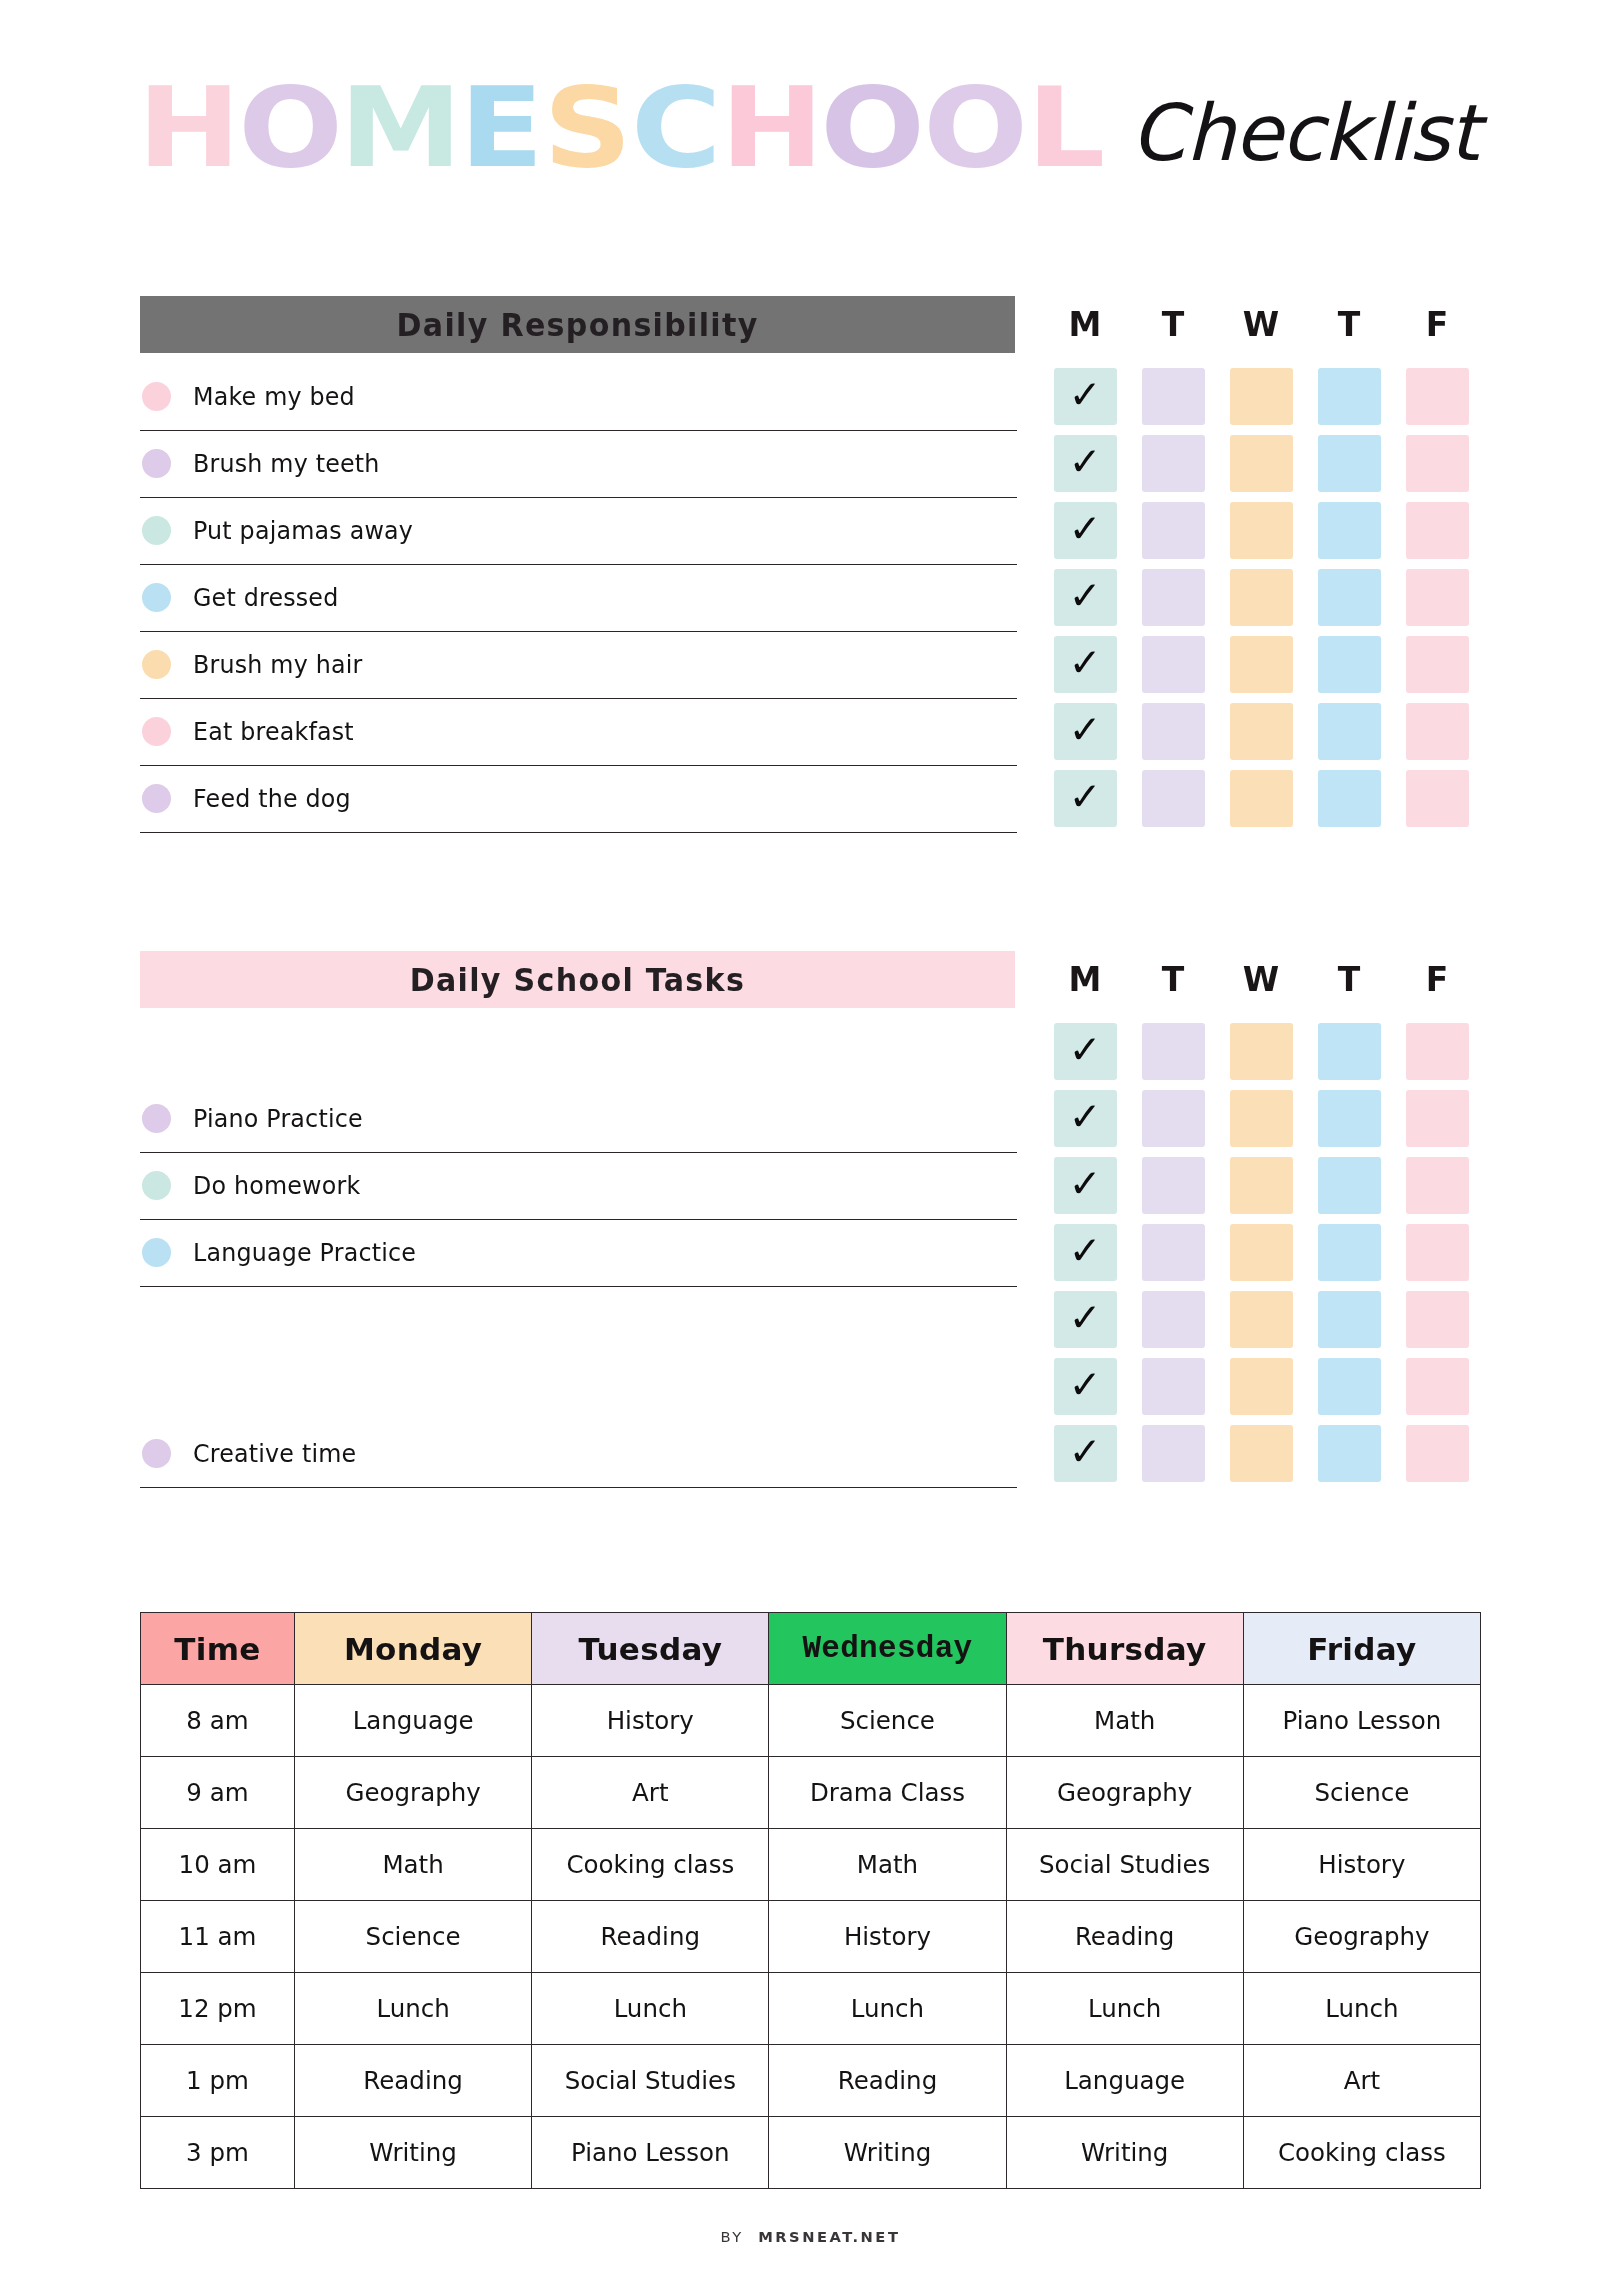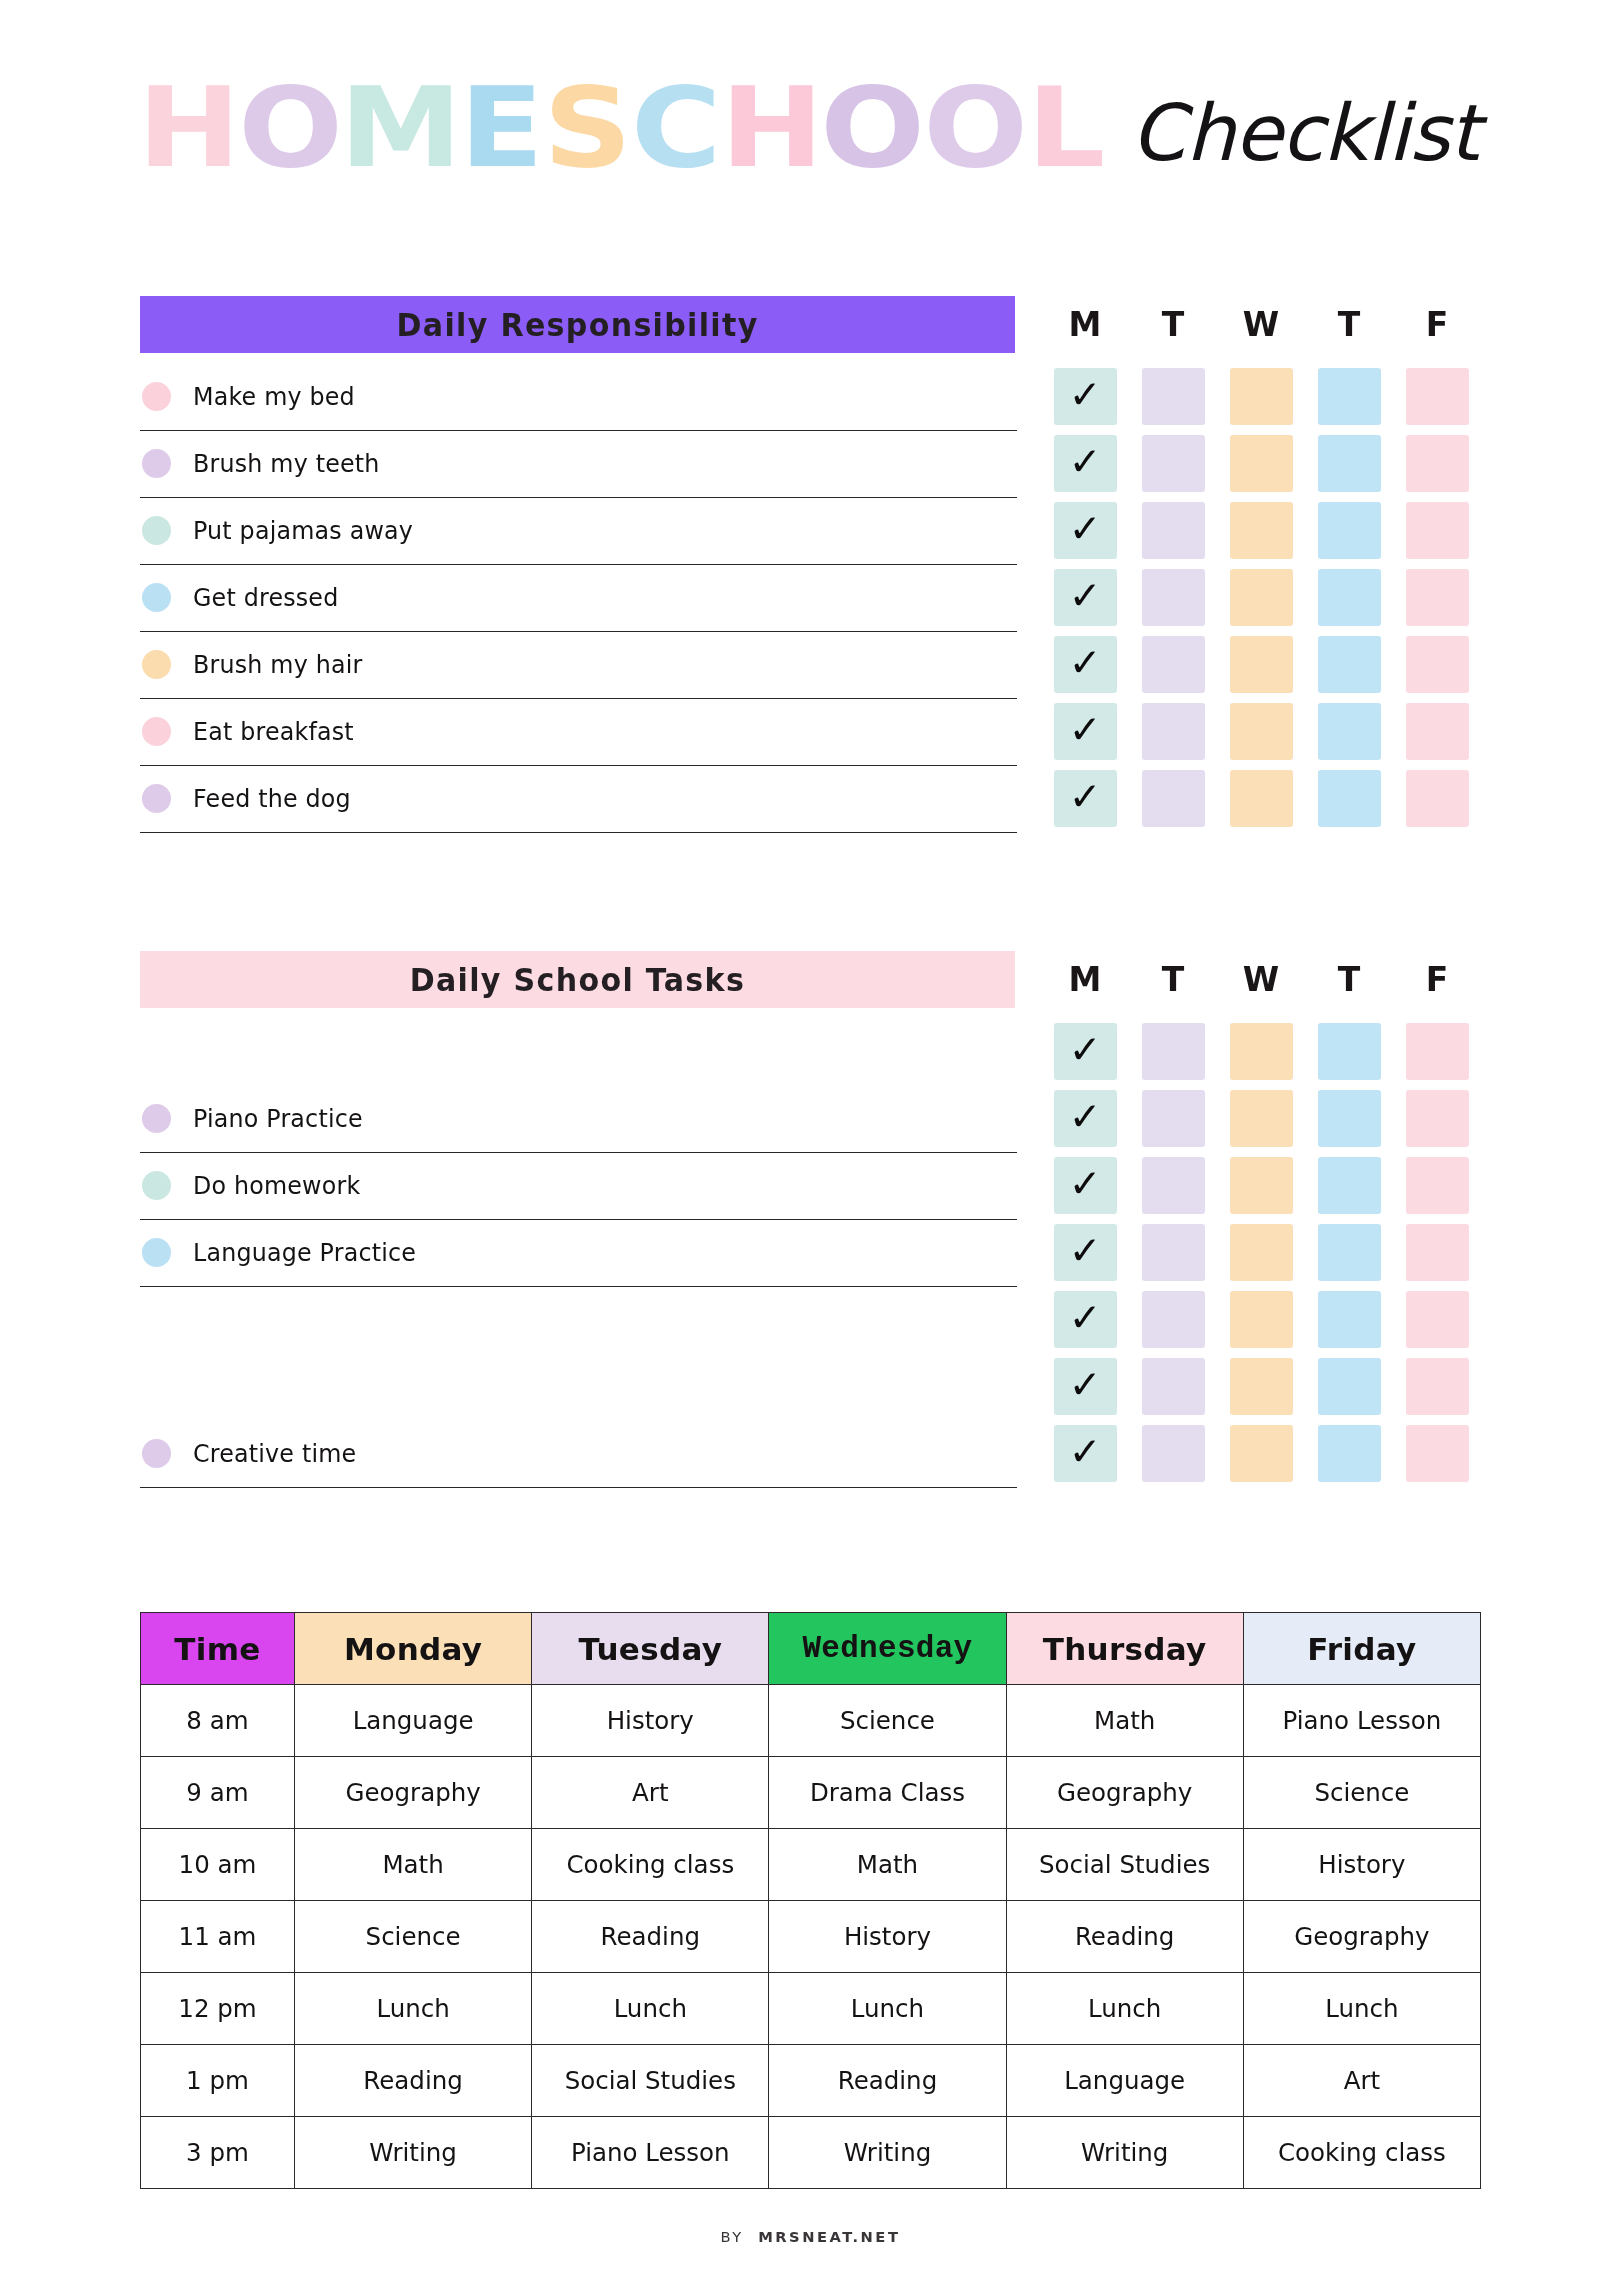--- a/index.html
+++ b/index.html
@@ -226,21 +226,21 @@
       <span style="color: rgb(251, 201, 216);">H</span>
       <span style="color: rgb(214, 195, 230);">O</span>
       <span style="color: rgb(221, 203, 233);">O</span>
       <span style="color: rgb(251, 205, 219);">L</span>
     </div>
   <div class="word-checklist">Checklist</div>
 </div>
 
 <div class="section sec-1">
   <div class="sec-head-row">
-    <div class="sec-title-bar" style="background: #8b5cf6;">
+    <div class="sec-title-bar" style="background: #737373;">
       <span class="sec-title">Daily Responsibility</span>
     </div>
     <div class="day-head">
         <div class="d">M</div>
         <div class="d">T</div>
         <div class="d">W</div>
         <div class="d">T</div>
         <div class="d">F</div>
       </div>
   </div>
@@ -607,21 +607,21 @@
   <colgroup>
     <col class="c-time">
     <col>
       <col>
       <col>
       <col>
       <col>
   </colgroup>
   <thead>
     <tr>
-        <th style="background: #d946ef; text-align: center;">Time</th>
+        <th style="background: #fca5a5; text-align: center;">Time</th>
         <th style="background: rgb(251, 223, 182);">Monday</th>
         <th style="background: rgb(231, 221, 239);">Tuesday</th>
         <th style="background: #22c55e; font-family: Liberation Mono, monospace;">Wednesday</th>
         <th style="background: rgb(252, 220, 226);">Thursday</th>
         <th style="background: rgb(230, 236, 247);">Friday</th>
       </tr>
   </thead>
   <tbody>
       <tr>
         <td>8 am</td>

